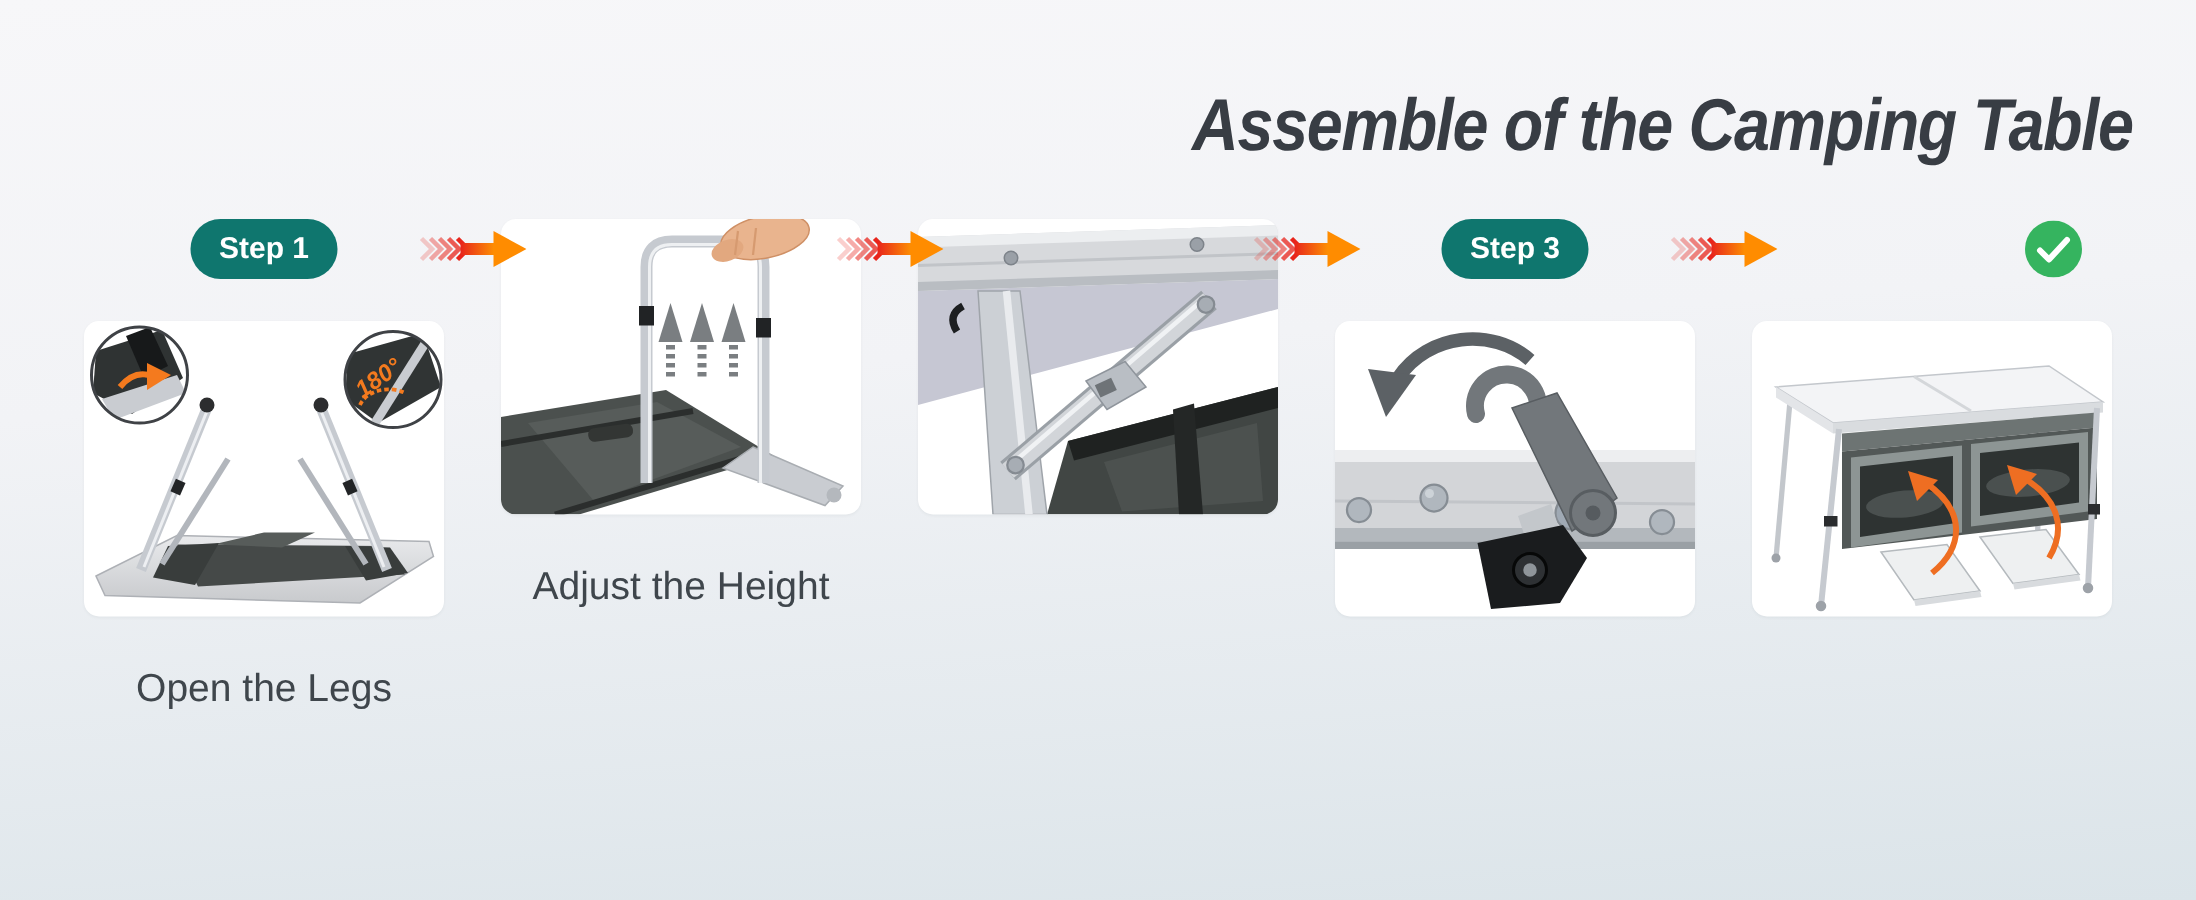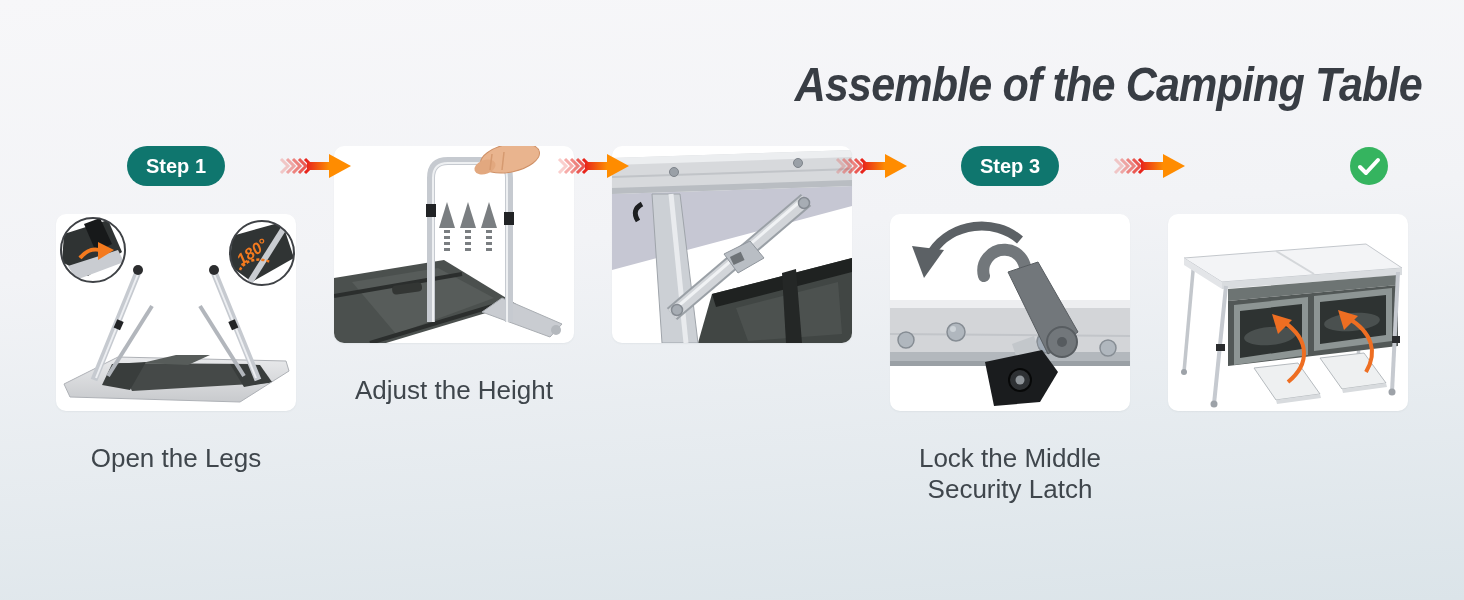--- a/index.html
+++ b/index.html
@@ -267,22 +267,20 @@
             <circle cx="172" cy="128" r="15" stroke-width="2"></circle>
           </g>
           <circle cx="172" cy="128" r="5" fill="#565b5f"></circle>
 
           <polygon points="122,130 144,122 150,140 128,148" fill="#c3c7cb"></polygon>
           <polygon points="95,148 152,136 168,158 150,188 104,192" fill="#1a1c1e"></polygon>
           <circle cx="130" cy="166" r="11" fill="#2e3134" stroke="#070808" stroke-width="2"></circle>
           <circle cx="130" cy="166" r="4.5" fill="#8f959a"></circle>
         </svg>
       </div>
-      <div class="caption">Lock the Middle
-Security Latch</div>
     </div>
 
     <div class="step-col">
       <div class="badge-row">
         <svg class="check-badge" viewBox="0 0 38 38">
           <circle cx="19" cy="19" r="19" fill="#35b45f"></circle>
           <path d="M10,20 l6,6 l12,-13" fill="none" stroke="#ffffff" stroke-width="4" stroke-linecap="round" stroke-linejoin="round"></path>
         </svg>
       </div>
       <div class="card">

